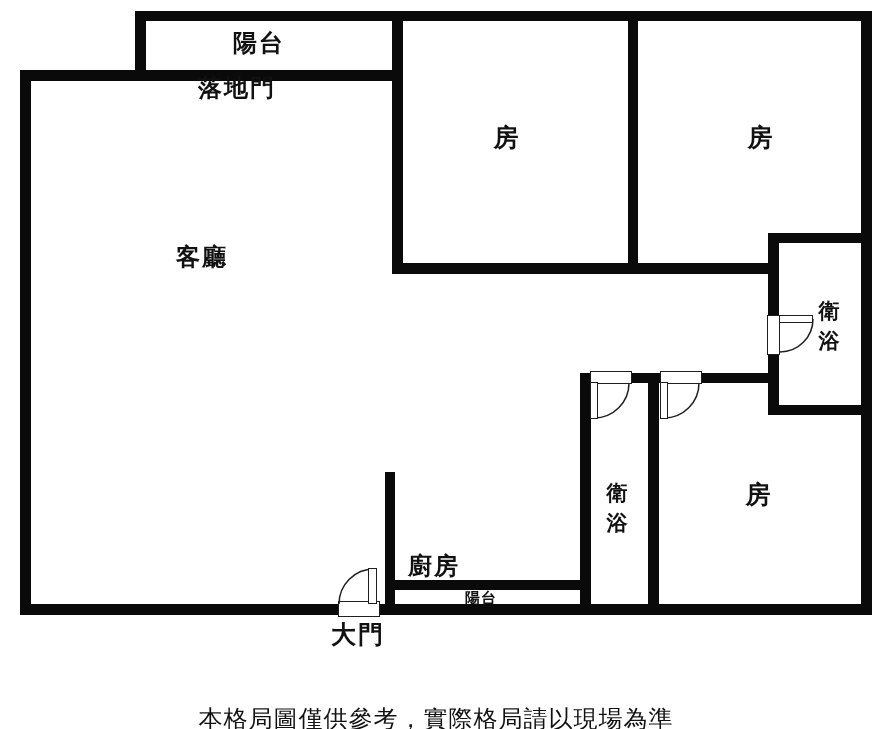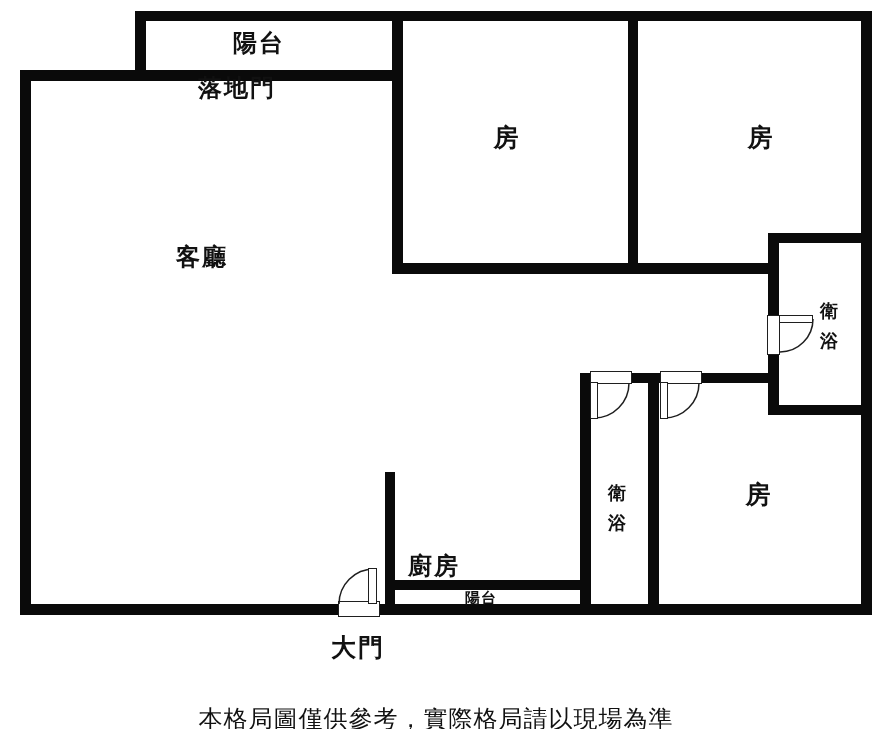--- a/index.html
+++ b/index.html
@@ -16,21 +16,21 @@
   .lbl{
     position:absolute;transform:translate(-50%,-50%);
     font-weight:700;white-space:nowrap;color:#111;
     letter-spacing:2px;
   }
   .lbl.f24{font-size:24px;}
   .lbl.f25{font-size:25px;}
   .lbl.f15{font-size:15px;letter-spacing:1px;}
   .lbl.vert{
     white-space:normal;width:26px;word-break:break-all;
-    text-align:center;font-size:18px;line-height:30px;letter-spacing:0;
+    text-align:center;font-size:21px;line-height:30px;letter-spacing:0;
   }
   .disclaimer{
     position:absolute;left:436px;top:693px;transform:translateX(-50%);
     font-size:24px;font-weight:400;white-space:nowrap;letter-spacing:1px;color:#111;margin-top:10px;
   }
 </style>
 </head>
 <body>
 
 <div class="plan">
@@ -78,17 +78,17 @@
   <div class="lbl f24" style="left:259px;top:43px;">陽台</div>
   <div class="lbl f24" style="left:237px;top:88px;">落地門</div>
   <div class="lbl f24" style="left:202px;top:257px;">客廳</div>
   <div class="lbl f25" style="left:507px;top:137px;">房</div>
   <div class="lbl f25" style="left:761px;top:137px;">房</div>
   <div class="lbl vert" style="left:829px;top:326px;transform:translate(-50%,-50%);">衛浴</div>
   <div class="lbl vert" style="left:617px;top:508px;transform:translate(-50%,-50%);">衛浴</div>
   <div class="lbl f25" style="left:759px;top:494px;">房</div>
   <div class="lbl f24" style="left:434px;top:566px;">廚房</div>
   <div class="lbl f15" style="left:481px;top:598px;">陽台</div>
-  <div class="lbl f25" style="left:358px;top:647px;">大門</div>
+  <div class="lbl f25" style="left:358px;top:634px;">大門</div>
 
 </div>
 
 <div class="disclaimer">本格局圖僅供參考，實際格局請以現場為準</div>
 
 </body></html>

